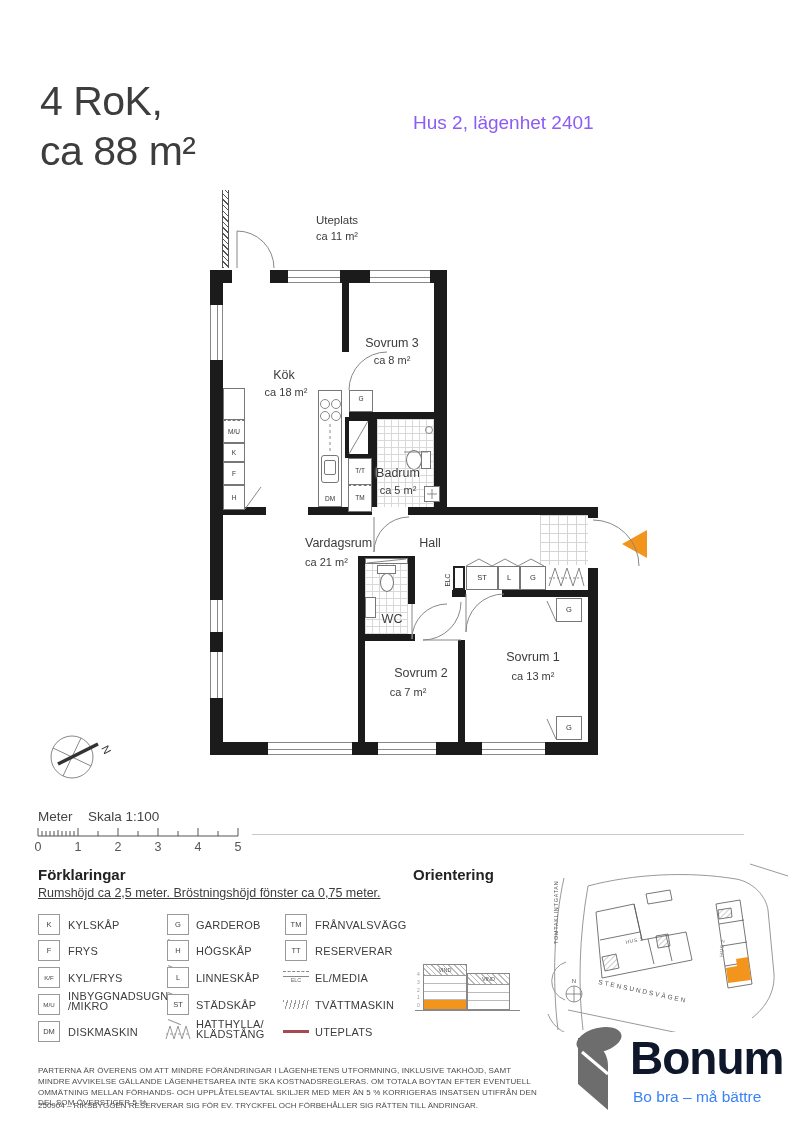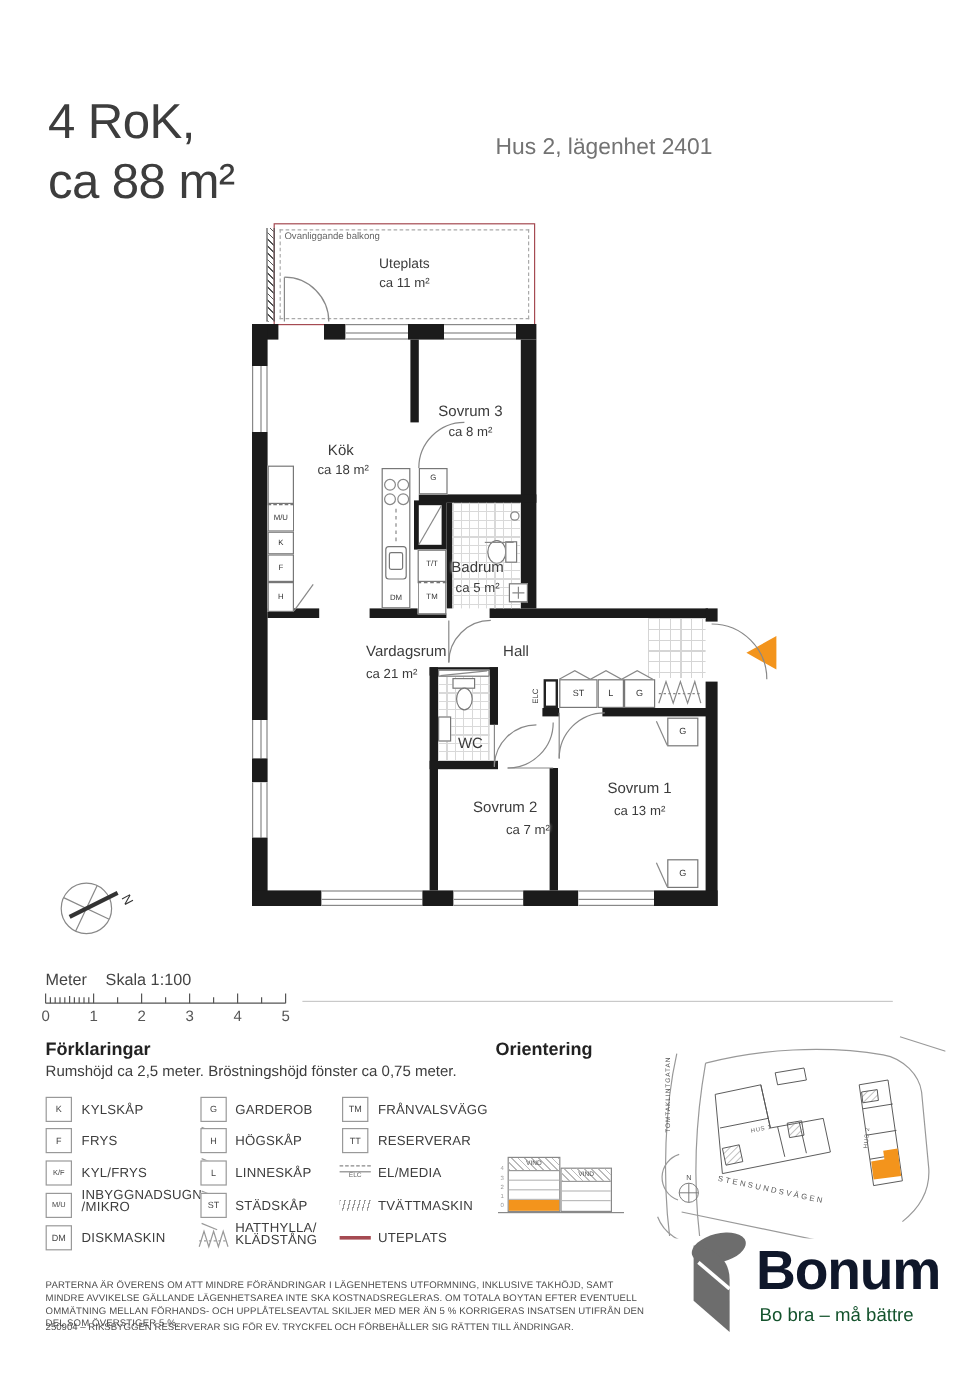--- a/index.html
+++ b/index.html
@@ -7,21 +7,21 @@
   .page {
     position: relative; width: 810px; height: 1145px; margin: 0 auto;
     background: #ffffff; overflow: hidden;
     font-family: "Liberation Sans", sans-serif; color:#3b3b3b;
   }
 
   
   .title { position:absolute; left:40px; top:76px; font-size:41px; line-height:50px;
            color:#3d3d3d; letter-spacing:-0.5px; font-weight:400; }
   .proj  { position:absolute; left:413px; top:89px; font-size:19px; font-weight:bold; color:#2e2e2e;}
-  .unit  { position:absolute; left:413px; top:112px; font-size:19px; color:#737373;}
+  .unit  { position:absolute; left:413px; top:112px; font-size:19px; color:#8b5cf6;}
   .note  { position:absolute; left:455px; top:192px; width:210px; font-size:12.5px;
            line-height:17px; color:#3c3c3c;}
 
   
   .wall { position:absolute; background:#1b1b1b; }
   .winh { position:absolute; height:13px; background:#fff;
           border-top:1.5px solid #888; border-bottom:1.5px solid #888; }
   .winh::after{content:"";position:absolute;left:0;right:0;top:50%;height:1px;background:#888;}
   .winv { position:absolute; width:13px; background:#fff;
           border-left:1.5px solid #888; border-right:1.5px solid #888; }
@@ -55,21 +55,21 @@
      border-right:25px solid #F3941C; }
 
   
   .scale-word { position:absolute; top:809px; font-size:13.5px; color:#444; }
   .tickno { position:absolute; top:840px; width:20px; text-align:center;
             font-size:12.5px; color:#555; }
   .divider { position:absolute; left:252px; top:834px; width:492px; height:1px; background:#c9c9c9; }
 
   
   .h2 { position:absolute; font-size:15px; font-weight:bold; color:#222; }
-  .legend-sub { position:absolute; left:38px; top:886px; font-size:12.5px; color:#3c3c3c; }
+  .legend-sub { position:absolute; left:38px; top:886px; font-size:12.5px; color:#3c3c3c;text-decoration:underline; }
   .lsym { position:absolute; width:22px; height:21px; border:1px solid #999; background:#fff;
           display:flex; align-items:center; justify-content:center;
           font-size:7.5px; color:#444; }
   .fs6 { font-size:6.2px; }
   .dh::after { content:""; position:absolute; left:0; bottom:-6px; width:14px; height:1px;
                background:#999; transform-origin:left center; transform:rotate(22deg); }
   .llab { position:absolute; font-size:11px; color:#3d3d3d; letter-spacing:0.2px;
           line-height:10.5px; height:22px; display:flex; align-items:center; }
   .fvic { position:absolute; width:26px; height:9px;
           background:repeating-linear-gradient(105deg,#999 0 1px,transparent 1px 4px); }
@@ -90,40 +90,36 @@
   .baseline { position:absolute; left:0px; top:50px; width:105px; height:1px; background:#888; }
   .fnums { position:absolute; left:2px; top:11px; font-size:5px; line-height:7.8px;
            color:#999; white-space:pre-line; }
 
   
   .legal { position:absolute; left:38px; top:1066px; width:500px; font-size:8px;
            line-height:10.8px; letter-spacing:0.1px; color:#4d4d4d; }
   .rev   { position:absolute; left:38px; top:1101px; width:520px; font-size:8px; color:#4d4d4d; }
   .brandname { position:absolute; left:630px; top:1031px; font-size:46px; font-weight:bold;
                color:#0f172a; letter-spacing:-1px; }
-  .tagline  { position:absolute; left:633px; top:1088px; font-size:15.5px; color:#14532d; }
+  .tagline  { position:absolute; left:633px; top:1088px; font-size:15.5px; color:#3b82f6; }
 
   svg { position:absolute; pointer-events:none; }
   svg text { font-family:"Liberation Sans",sans-serif; }
 </style>
 </head>
 <body>
 
 <div class="page">
 
   <div class="title">
     <div>4 RoK,</div>
     <div>ca 88 m²</div>
   </div>
   <div class="unit">Hus 2, lägenhet 2401</div>
 
-  <div class="uteplats">
-    <div class="dashed"></div>
-    <div class="ovan">Ovanliggande balkong</div>
-  </div>
   <div class="hatchbar"></div>
   <div class="room-name" style="left:337px;top:214px;font-size:11.5px">Uteplats</div>
   <div class="room-area" style="left:337px;top:230px">ca 11 m²</div>
 
   <div class="wall" style="left:210px;top:270px;width:22px;height:13px"></div>
   <div class="wall" style="left:270px;top:270px;width:18px;height:13px"></div>
   <div class="winh" style="left:288px;top:270px;width:52px"></div>
   <div class="wall" style="left:340px;top:270px;width:30px;height:13px"></div>
   <div class="winh" style="left:370px;top:270px;width:60px"></div>
   <div class="wall" style="left:430px;top:270px;width:17px;height:13px"></div>
@@ -222,21 +218,21 @@
   <div class="room-area" style="left:286px;top:386px">ca 18 m²</div>
   <div class="room-name" style="left:392px;top:336px">Sovrum 3</div>
   <div class="room-area" style="left:392px;top:354px">ca 8 m²</div>
   <div class="room-name" style="left:398px;top:466px">Badrum</div>
   <div class="room-area" style="left:398px;top:484px">ca 5 m²</div>
   <div class="room-name la" style="left:305px;top:536px">Vardagsrum</div>
   <div class="room-area la" style="left:305px;top:556px">ca 21 m²</div>
   <div class="room-name" style="left:430px;top:536px">Hall</div>
   <div class="room-name" style="left:392px;top:612px">WC</div>
   <div class="room-name" style="left:421px;top:666px">Sovrum 2</div>
-  <div class="room-area" style="left:440px;top:686px">ca 7 m²</div>
+  <div class="room-area" style="left:408px;top:686px">ca 7 m²</div>
   <div class="room-name" style="left:533px;top:650px">Sovrum 1</div>
   <div class="room-area" style="left:533px;top:670px">ca 13 m²</div>
 
   <svg width="810" height="1145" viewBox="0 0 810 1145" style="left:0;top:0">
     <g stroke="#888" stroke-width="1" fill="none">
 
       <path d="M237 268 V231"></path>
         <path d="M237 231 A37 37 0 0 1 274 268"></path>
 
       <path d="M349 390 A38 38 0 0 1 387 352"></path>

